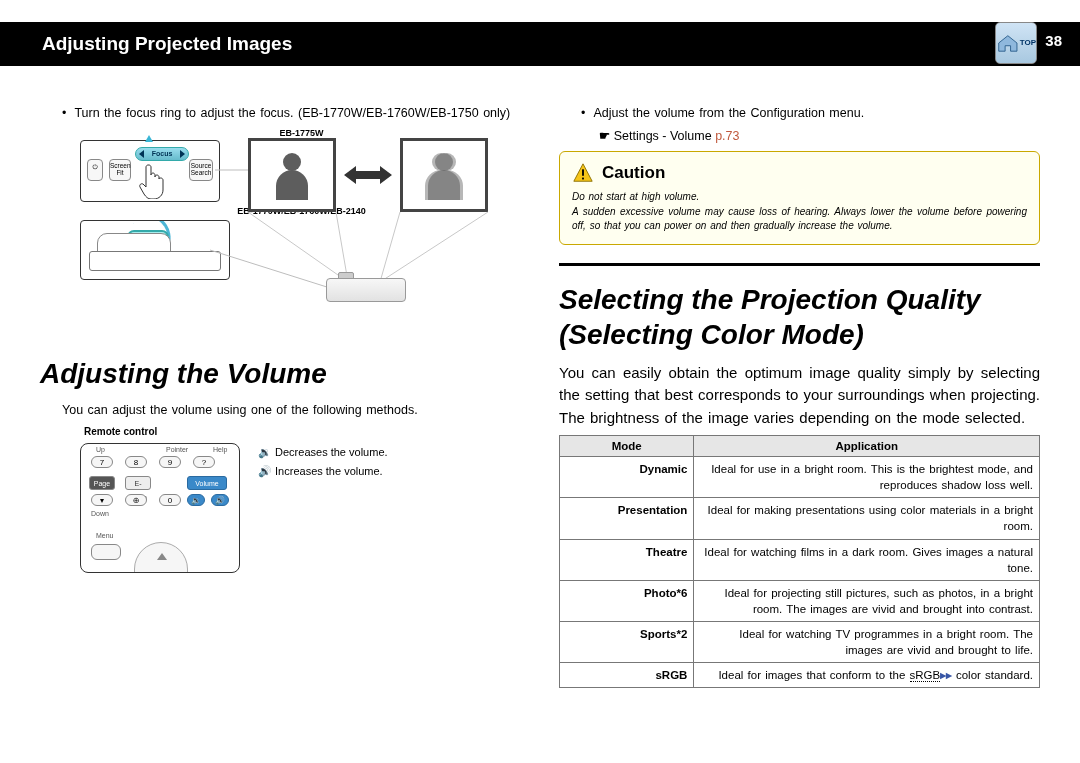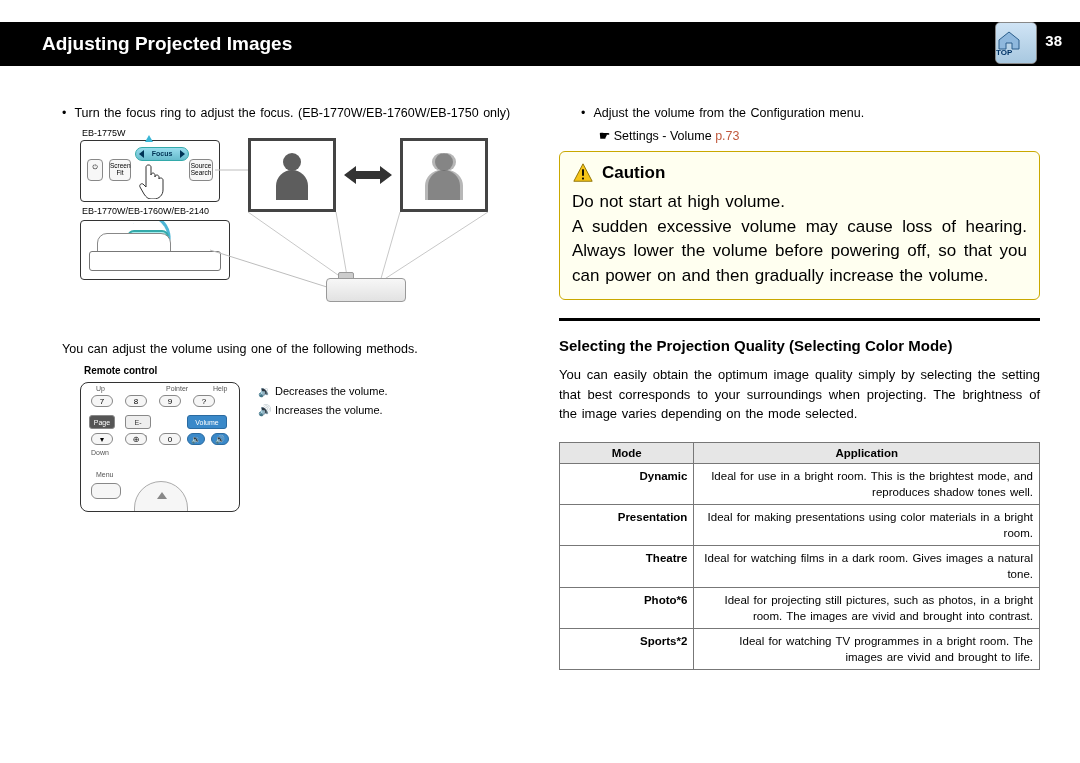--- a/index.html
+++ b/index.html
@@ -1,55 +1,55 @@
 <!DOCTYPE html>
 <html><head>
 <meta charset="utf-8">
 <style>
   * { box-sizing: border-box; margin: 0; padding: 0; }
   html, body { width: 1080px; height: 763px; font-family: Arial, Helvetica, sans-serif; font-size: 12px; color: #000; background: #fff; }
   .header-bar { position: absolute; top: 22px; left: 0; width: 1080px; height: 44px; background: #000; color: #fff; display: flex; align-items: center; }
   .header-title { margin-left: 42px; font-size: 19px; font-weight: bold; }
   .header-pagenum { position: absolute; right: 18px; top: 32px; font-size: 15px; font-weight: bold; color: #fff; }
-  .top-icon { position: absolute; right: 43px; top: 22px; width: 42px; height: 42px; background: linear-gradient(#d0e4f5,#a8c8e0); border: 1px solid #888; border-radius: 5px; display:flex; flex-direction:column; align-items:flex-start; justify-content:center; }
+  .top-icon { position: absolute; right: 43px; top: 22px; width: 42px; height: 42px; background: linear-gradient(#d0e4f5,#a8c8e0); border: 1px solid #888; border-radius: 5px; display:flex; flex-direction:row; align-items:center; justify-content:center; }
   .top-icon svg { display:block; }
   .top-icon .top-label { font-size:8px; font-weight:bold; color:#003366; margin-top:-2px; }
 
   .page { position: absolute; top: 90px; left: 0; width: 1080px; height: 670px; padding: 14px 40px 0 40px; }
   .columns { display: flex; gap: 38px; }
   .col { flex: 1; width: 480px; }
 
   .bullet { display:flex; margin: 0 0 6px 22px; font-size: 12.5px; line-height: 1.45; word-spacing: 1px; text-align: justify; }
   .bullet::before { content: "\2022"; margin-right: 8px; }
 
-  .h-section { font-size: 15px; font-weight: bold; margin: 16px 0 10px 0; line-height:1.25; }
+  .h-section { font-size: 28px; font-weight: bold; margin: 16px 0 10px 0; line-height:1.25;font-style:italic; }
   .pbody { font-size: 12.5px; line-height:1.5; margin: 0 0 6px 22px; text-align: justify; word-spacing: 1px; }
-  .pbody2 { font-size: 13px; line-height:1.5; margin: 0 0 18px 0; text-align: justify; word-spacing: 1px; }
+  .pbody2 { font-size: 15px; line-height:1.5; margin: 0 0 6px 0; text-align: justify; word-spacing: 1px; }
 
   .bold { font-weight: normal; }
   .link { color: #c05a3e; }
   .pointer { font-family: Arial; font-weight:bold; }
 
   .caution-box { border: 1px solid #c9a800; background: #fffff0; border-radius: 6px; padding: 10px 12px; margin: 6px 0 18px 0; }
   .caution-head { display:flex; align-items:center; gap:8px; font-size: 17px; font-weight:bold; margin-bottom:6px; }
   .caution-icon { width: 22px; height: 22px; }
-  .caution-body { font-size: 17px; line-height:1.45; word-spacing:1px; text-align:justify; }
+  .caution-body { font-size: 10px; line-height:1.45; word-spacing:1px; text-align:justify;font-style:italic; }
 
   hr.section-rule { border: none; border-top: 3px solid #000; margin: 0 0 6px 0; }
 
   table.modes { width: 100%; border-collapse: collapse; font-size: 11.5px; }
   table.modes th { background: #e6e6e6; font-weight: bold; border: 1px solid #777; padding: 4px 6px; }
   table.modes td { border: 1px solid #777; padding: 4px 6px; vertical-align: top; line-height:1.4; word-spacing:1px; text-align: right; }
   table.modes td.modecell { font-weight: bold; white-space: nowrap; }
   .dotted { border-bottom: 1px dotted #000; }
   .gloss-arrow { color:#3756a6; font-weight:bold; white-space:nowrap; }
 
   
   .illus-block { margin: 6px 0 0 40px; }
-  .devlabel { font-size: 9px; font-weight: normal; margin: 4px 0 2px 2px; }
+  .devlabel { font-size: 9px; font-weight: bold; margin: 4px 0 2px 2px; text-align: center; }
   .proj-panel { width: 140px; height: 62px; border: 1px solid #333; border-radius: 4px; background:#fff; position:relative; }
   .pp-btn { position:absolute; border:1px solid #888; border-radius:4px; font-size:6.5px; text-align:center; padding-top:3px; background:#f7f7f7; }
   .pp-power { left:6px; top:18px; width:16px; height:22px; }
   .pp-screen { left:28px; top:18px; width:22px; height:22px; line-height:1.05; }
   .pp-source { right:6px; top:18px; width:24px; height:22px; line-height:1.05; }
   .pp-focus-wrap { position:absolute; left:54px; top:6px; width:54px; height:20px; }
   .pp-focus { width:54px; height:14px; border:1px solid #3aa; border-radius:8px; background:linear-gradient(#9de,#6bc); font-size:7px; font-weight:bold; color:#035; text-align:center; line-height:12px; }
   .pp-focus-arrow-l, .pp-focus-arrow-r { position:absolute; top:3px; width:0; height:0; border-top:4px solid transparent; border-bottom:4px solid transparent; }
   .pp-focus-arrow-l { left:4px; border-right:5px solid #035; }
   .pp-focus-arrow-r { right:4px; border-left:5px solid #035; }
@@ -163,20 +163,21 @@
           <line x1="256" y1="82" x2="268" y2="152" stroke="#c8c8c8"></line>
           <line x1="320" y1="82" x2="300" y2="152" stroke="#c8c8c8"></line>
           <line x1="408" y1="82" x2="300" y2="152" stroke="#c8c8c8"></line>
           <line x1="135" y1="40" x2="168" y2="40" stroke="#bdbdbd"></line>
           <line x1="130" y1="120" x2="250" y2="158" stroke="#bdbdbd"></line>
         </svg>
         <div class="proj-lens2"></div>
         <div class="proj-device"></div>
       </div>
 
+      <div class="h-section">Adjusting the Volume</div>
       <div class="pbody">You can adjust the volume using one of the following methods.</div>
       <div class="remote-label">Remote control</div>
       <div class="remote-block">
         <div class="remote-body">
           <span class="tiny" style="left:15px; top:2px;">Up</span>
           <span class="tiny" style="left:85px; top:2px;">Pointer</span>
           <span class="tiny" style="left:132px; top:2px;">Help</span>
           <div class="rk rk-oval" style="left:10px; top:12px;">7</div>
           <div class="rk rk-oval" style="left:44px; top:12px;">8</div>
           <div class="rk rk-oval" style="left:78px; top:12px;">9</div>
@@ -233,35 +234,39 @@
       <table class="modes">
         <thead>
           <tr>
             <th style="width:28%;">Mode</th>
             <th>Application</th>
           </tr>
         </thead>
         <tbody>
           <tr>
               <td class="modecell">Dynamic</td>
-              <td>Ideal for use in a bright room. This is the brightest mode, and reproduces shadow tones well.</td>
+              <td>Ideal for use in a bright room. This is the brightest mode, and reproduces shadow loss well.</td>
             </tr>
           <tr>
               <td class="modecell">Presentation</td>
               <td>Ideal for making presentations using color materials in a bright room.</td>
             </tr>
           <tr>
               <td class="modecell">Theatre</td>
               <td>Ideal for watching films in a dark room. Gives images a natural tone.</td>
             </tr>
           <tr>
               <td class="modecell">Photo*6</td>
               <td>Ideal for projecting still pictures, such as photos, in a bright room. The images are vivid and brought into contrast.</td>
             </tr>
           <tr>
               <td class="modecell">Sports*2</td>
               <td>Ideal for watching TV programmes in a bright room. The images are vivid and brought to life.</td>
             </tr>
+          <tr>
+              <td class="modecell">sRGB</td>
+            <td><span>Ideal for images that conform to the </span><span class="dotted"><span>sRGB</span></span><span class="gloss-arrow">▸▸</span><span> color standard.</span></td>
+          </tr>
         </tbody>
       </table>
     </div>
   </div>
 </div>
 
 </body></html>

